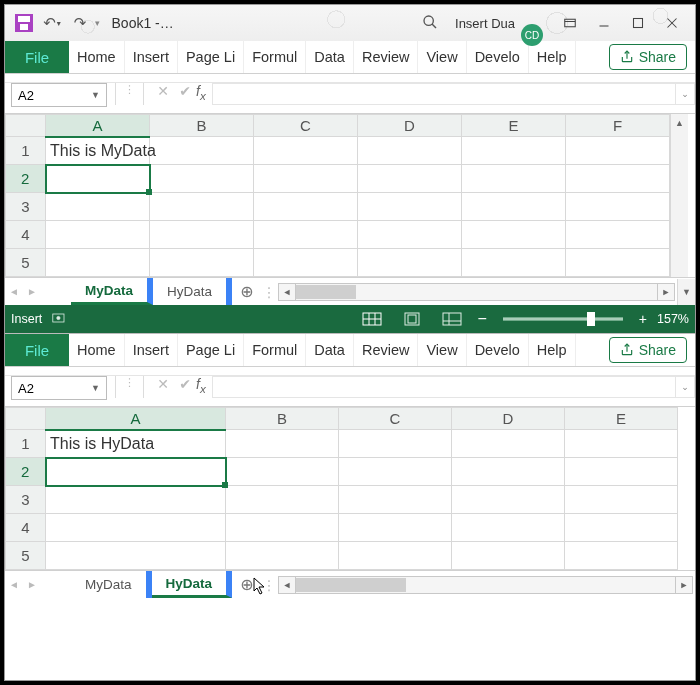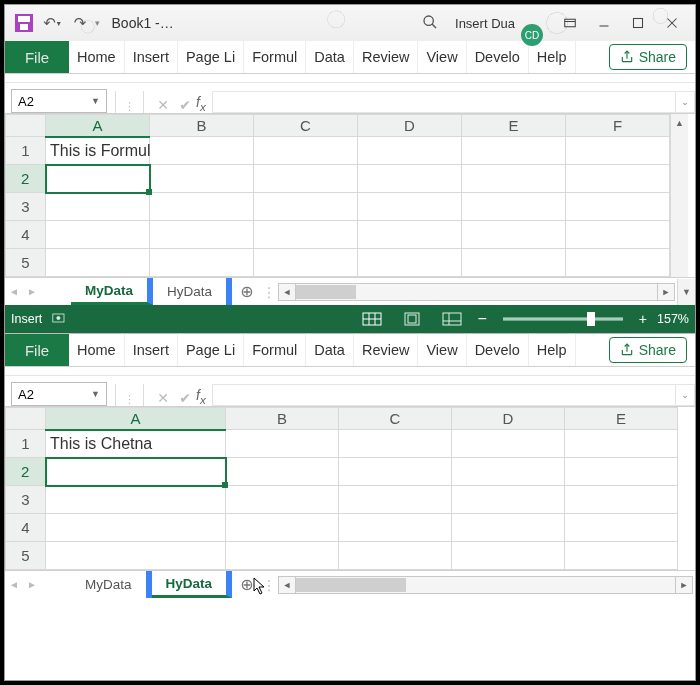--- a/index.html
+++ b/index.html
@@ -22,26 +22,26 @@
   .doc-title{margin-left:12px;font-size:14px;color:#333;z-index:1;}
   .tspacer{flex:1;}
   .search-ic svg{width:16px;height:16px;stroke:#555;fill:none;stroke-width:2;}
   .user{display:flex;align-items:center;gap:6px;margin:0 10px;z-index:1;}
   .avatar{width:22px;height:22px;border-radius:50%;background:#2d9e6f;color:#fff;font-size:10px;display:flex;align-items:center;justify-content:center;margin-top:24px;}
   .winbtn{width:34px;height:28px;display:flex;align-items:center;justify-content:center;z-index:1;}
   .winbtn svg{width:12px;height:12px;stroke:#444;fill:none;stroke-width:1.4;}
 
   
   .ribbon { height: 33px; background:#fff; display:flex; align-items:stretch; border-bottom:1px solid #d0d0d0; padding-right:8px;}
-  .file-tab{background:#1a7a46;color:#e5e5e5;width:64px;display:flex;align-items:center;justify-content:center;font-size:15px;}
+  .file-tab{background:#1a7a46;color:#5eead4;width:64px;display:flex;align-items:center;justify-content:center;font-size:15px;}
   .ribtab{padding:0 8px;display:flex;align-items:center;color:#333;font-size:14.5px;border-right:1px solid #eee;}
   .share-btn{margin-left:auto;border:1px solid #1a7a46;color:#1a7a46;border-radius:4px;height:26px;padding:0 10px;display:flex;align-items:center;gap:5px;align-self:center;font-size:14px;}
 
   
-  .fbar{height:32px;display:flex;align-items:flex-end;border-bottom:1px solid #d0d0d0;background:#fff;margin-top:8px;border-top:1px solid #e5e5e5;}
+  .fbar{height:32px;display:flex;align-items:flex-start;border-bottom:1px solid #d0d0d0;background:#fff;margin-top:8px;border-top:1px solid #e5e5e5;}
   .namebox{width:96px;height:24px;border:1px solid #bcbcbc;margin-left:6px;display:flex;align-items:center;padding:0 6px;font-size:13px;background:#fff;justify-content:space-between;}
   .namebox .dd{color:#666;font-size:9px;}
   .fdiv{width:1px;height:22px;background:#dcdcdc;margin:0 8px;}
   .ficon{width:22px;color:#bbb;text-align:center;font-size:14px;}
   .fx{font-style:italic;color:#666;font-size:14px;margin-right:6px;}
   .finput{flex:1;height:22px;border:1px solid #e5e5e5;border-right:none;background:#fff;}
   .fexp{width:20px;height:22px;border:1px solid #e5e5e5;display:flex;align-items:center;justify-content:center;color:#888;font-size:9px;}
 
   
   .gridwrap{display:flex;flex:0 0 auto;}
@@ -189,21 +189,21 @@
         <th>B</th>
         <th>C</th>
         <th>D</th>
         <th>E</th>
         <th>F</th>
       </tr>
         </thead>
       <tbody>
         <tr>
             <th>1</th>
-            <td colspan="1" style="white-space:nowrap;overflow:visible;"><span>This is Formul</span></td>
+            <td colspan="1" style="white-space:nowrap;overflow:visible;"><span>This is MyData</span></td>
             <td></td>
             <td></td>
             <td></td>
             <td></td>
             <td></td>
           </tr>
         <tr>
             <th class="selected-row">2</th>
             <td class="sel"></td>
             <td></td>
@@ -356,21 +356,21 @@
           <th class="selected-hdr">A</th>
           <th>B</th>
           <th>C</th>
           <th>D</th>
           <th>E</th>
         </tr>
           </thead>
         <tbody>
           <tr>
               <th>1</th>
-              <td><span>This is Chetna</span></td>
+              <td><span>This is HyData</span></td>
               <td></td>
               <td></td>
               <td></td>
               <td></td>
             </tr>
           <tr>
               <th class="selected-row">2</th>
               <td class="sel"></td>
               <td></td>
               <td></td>

